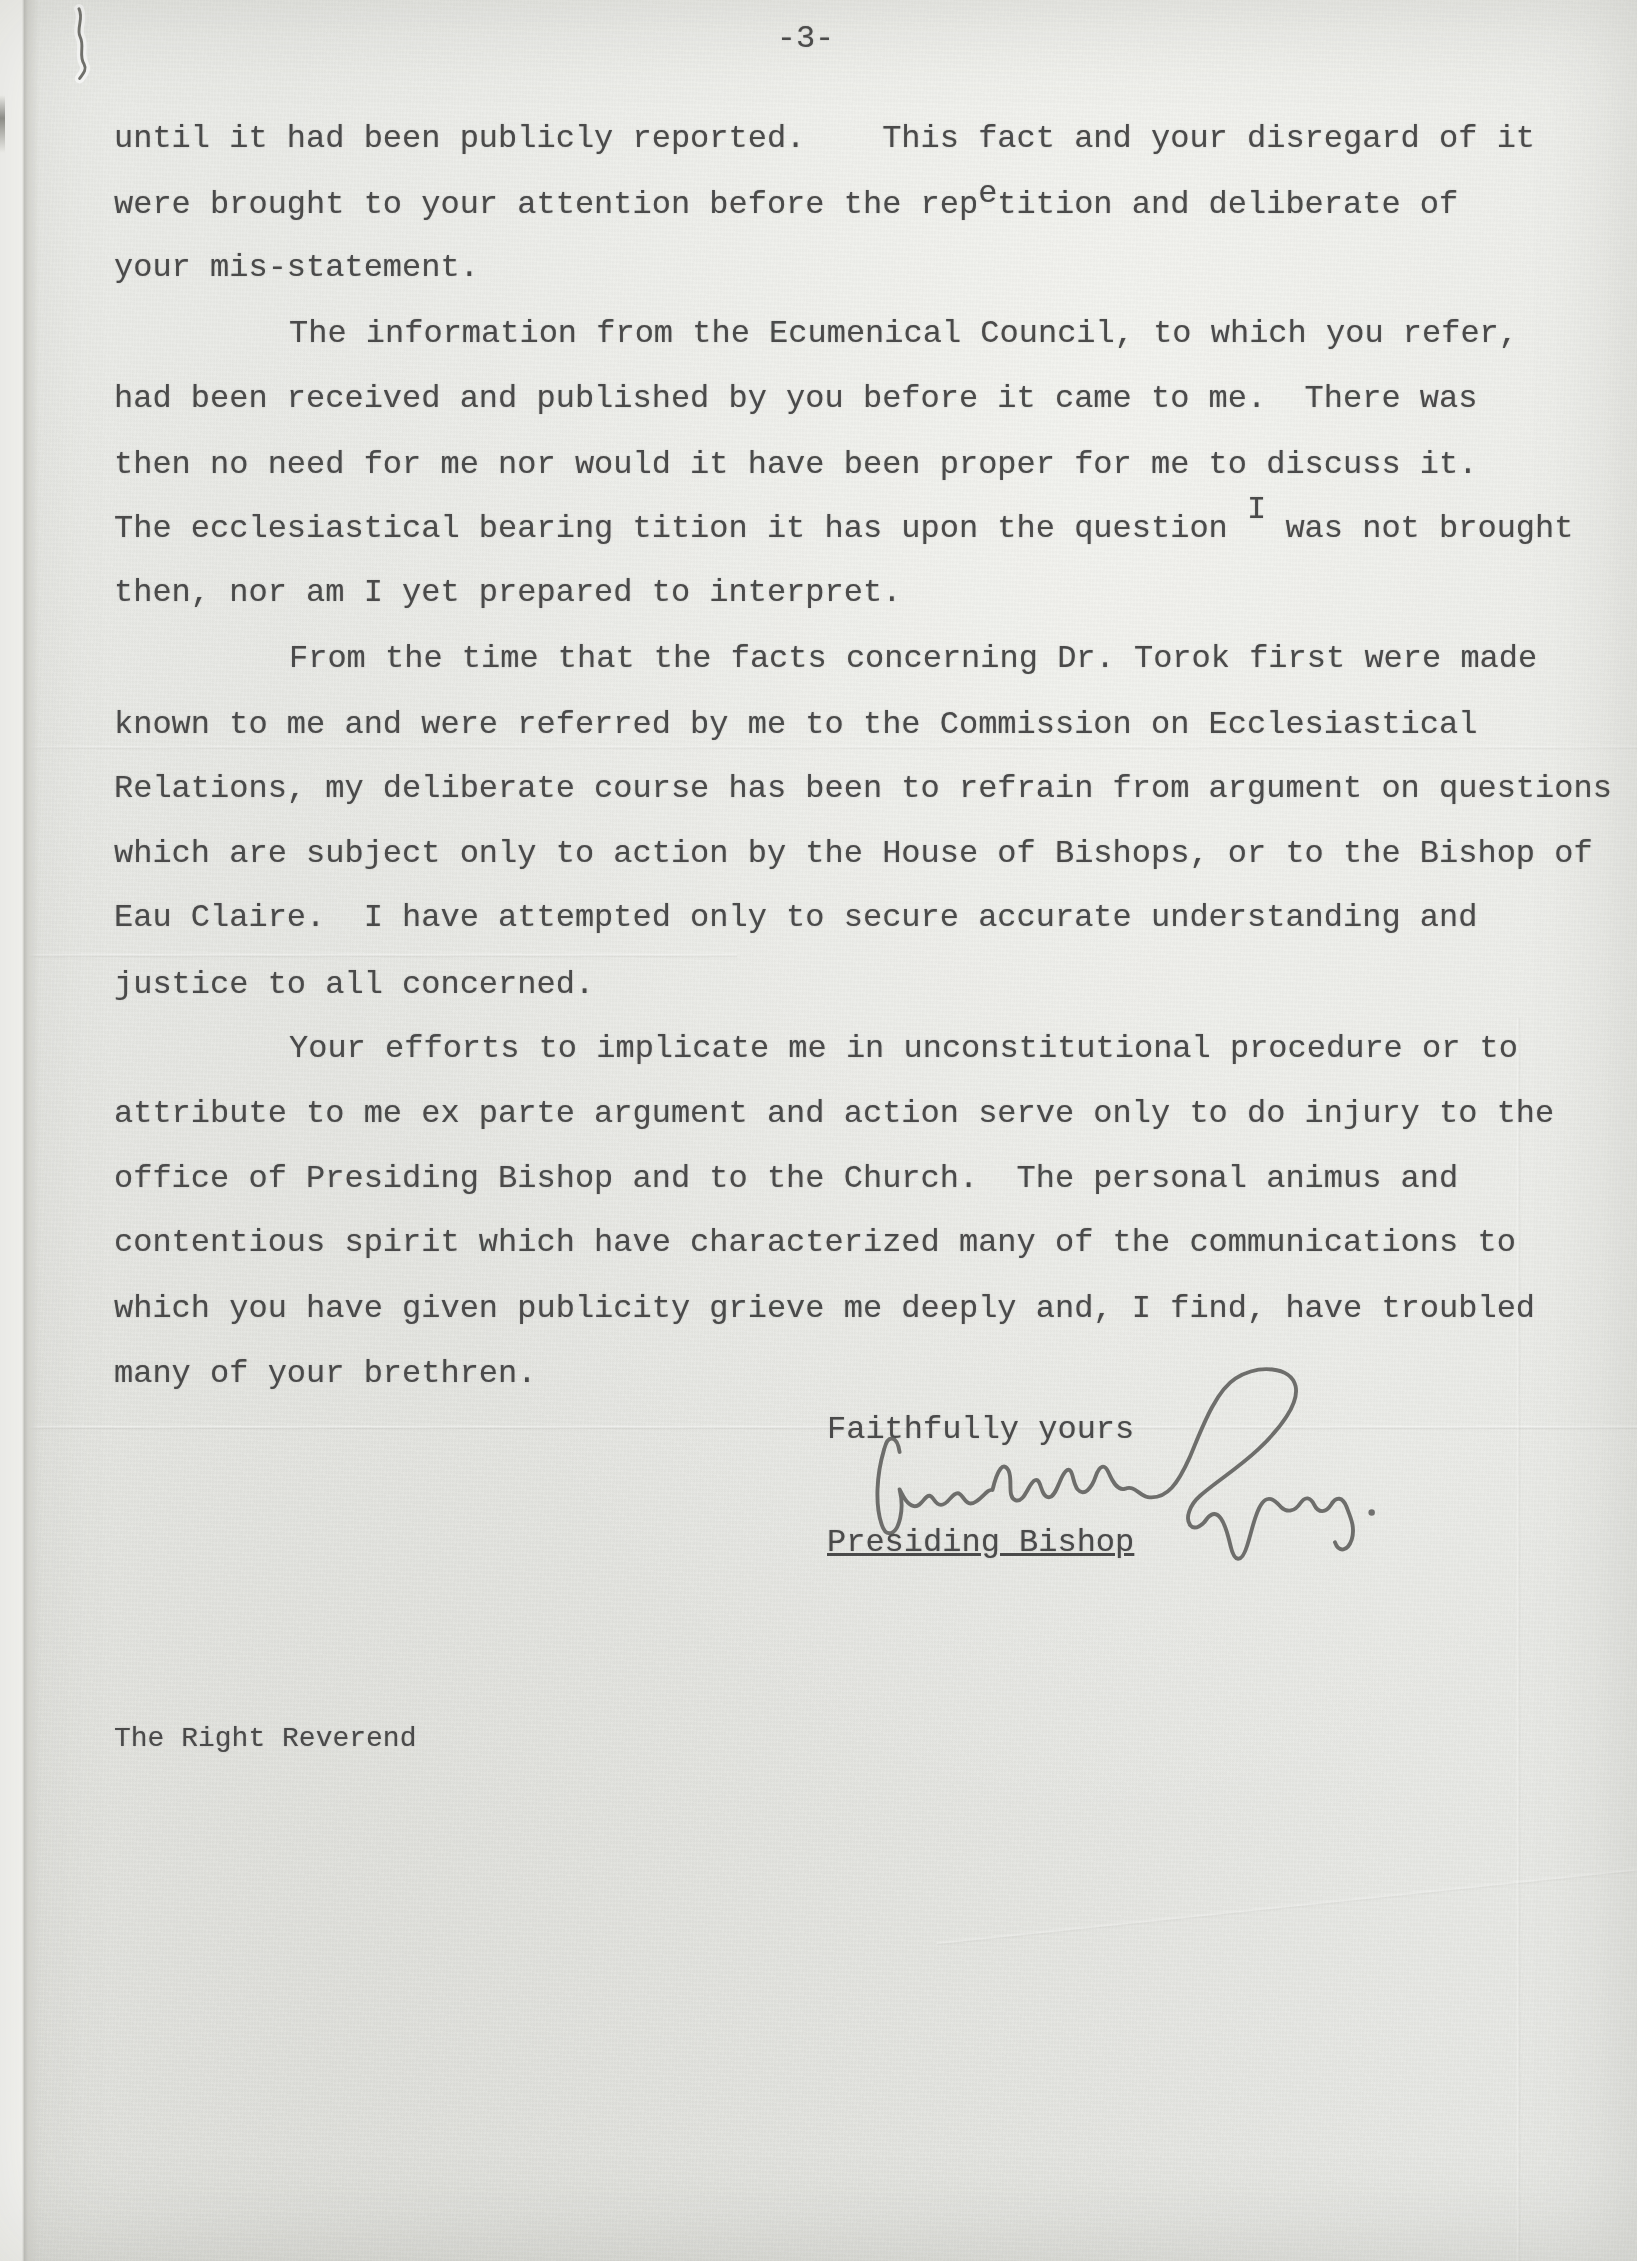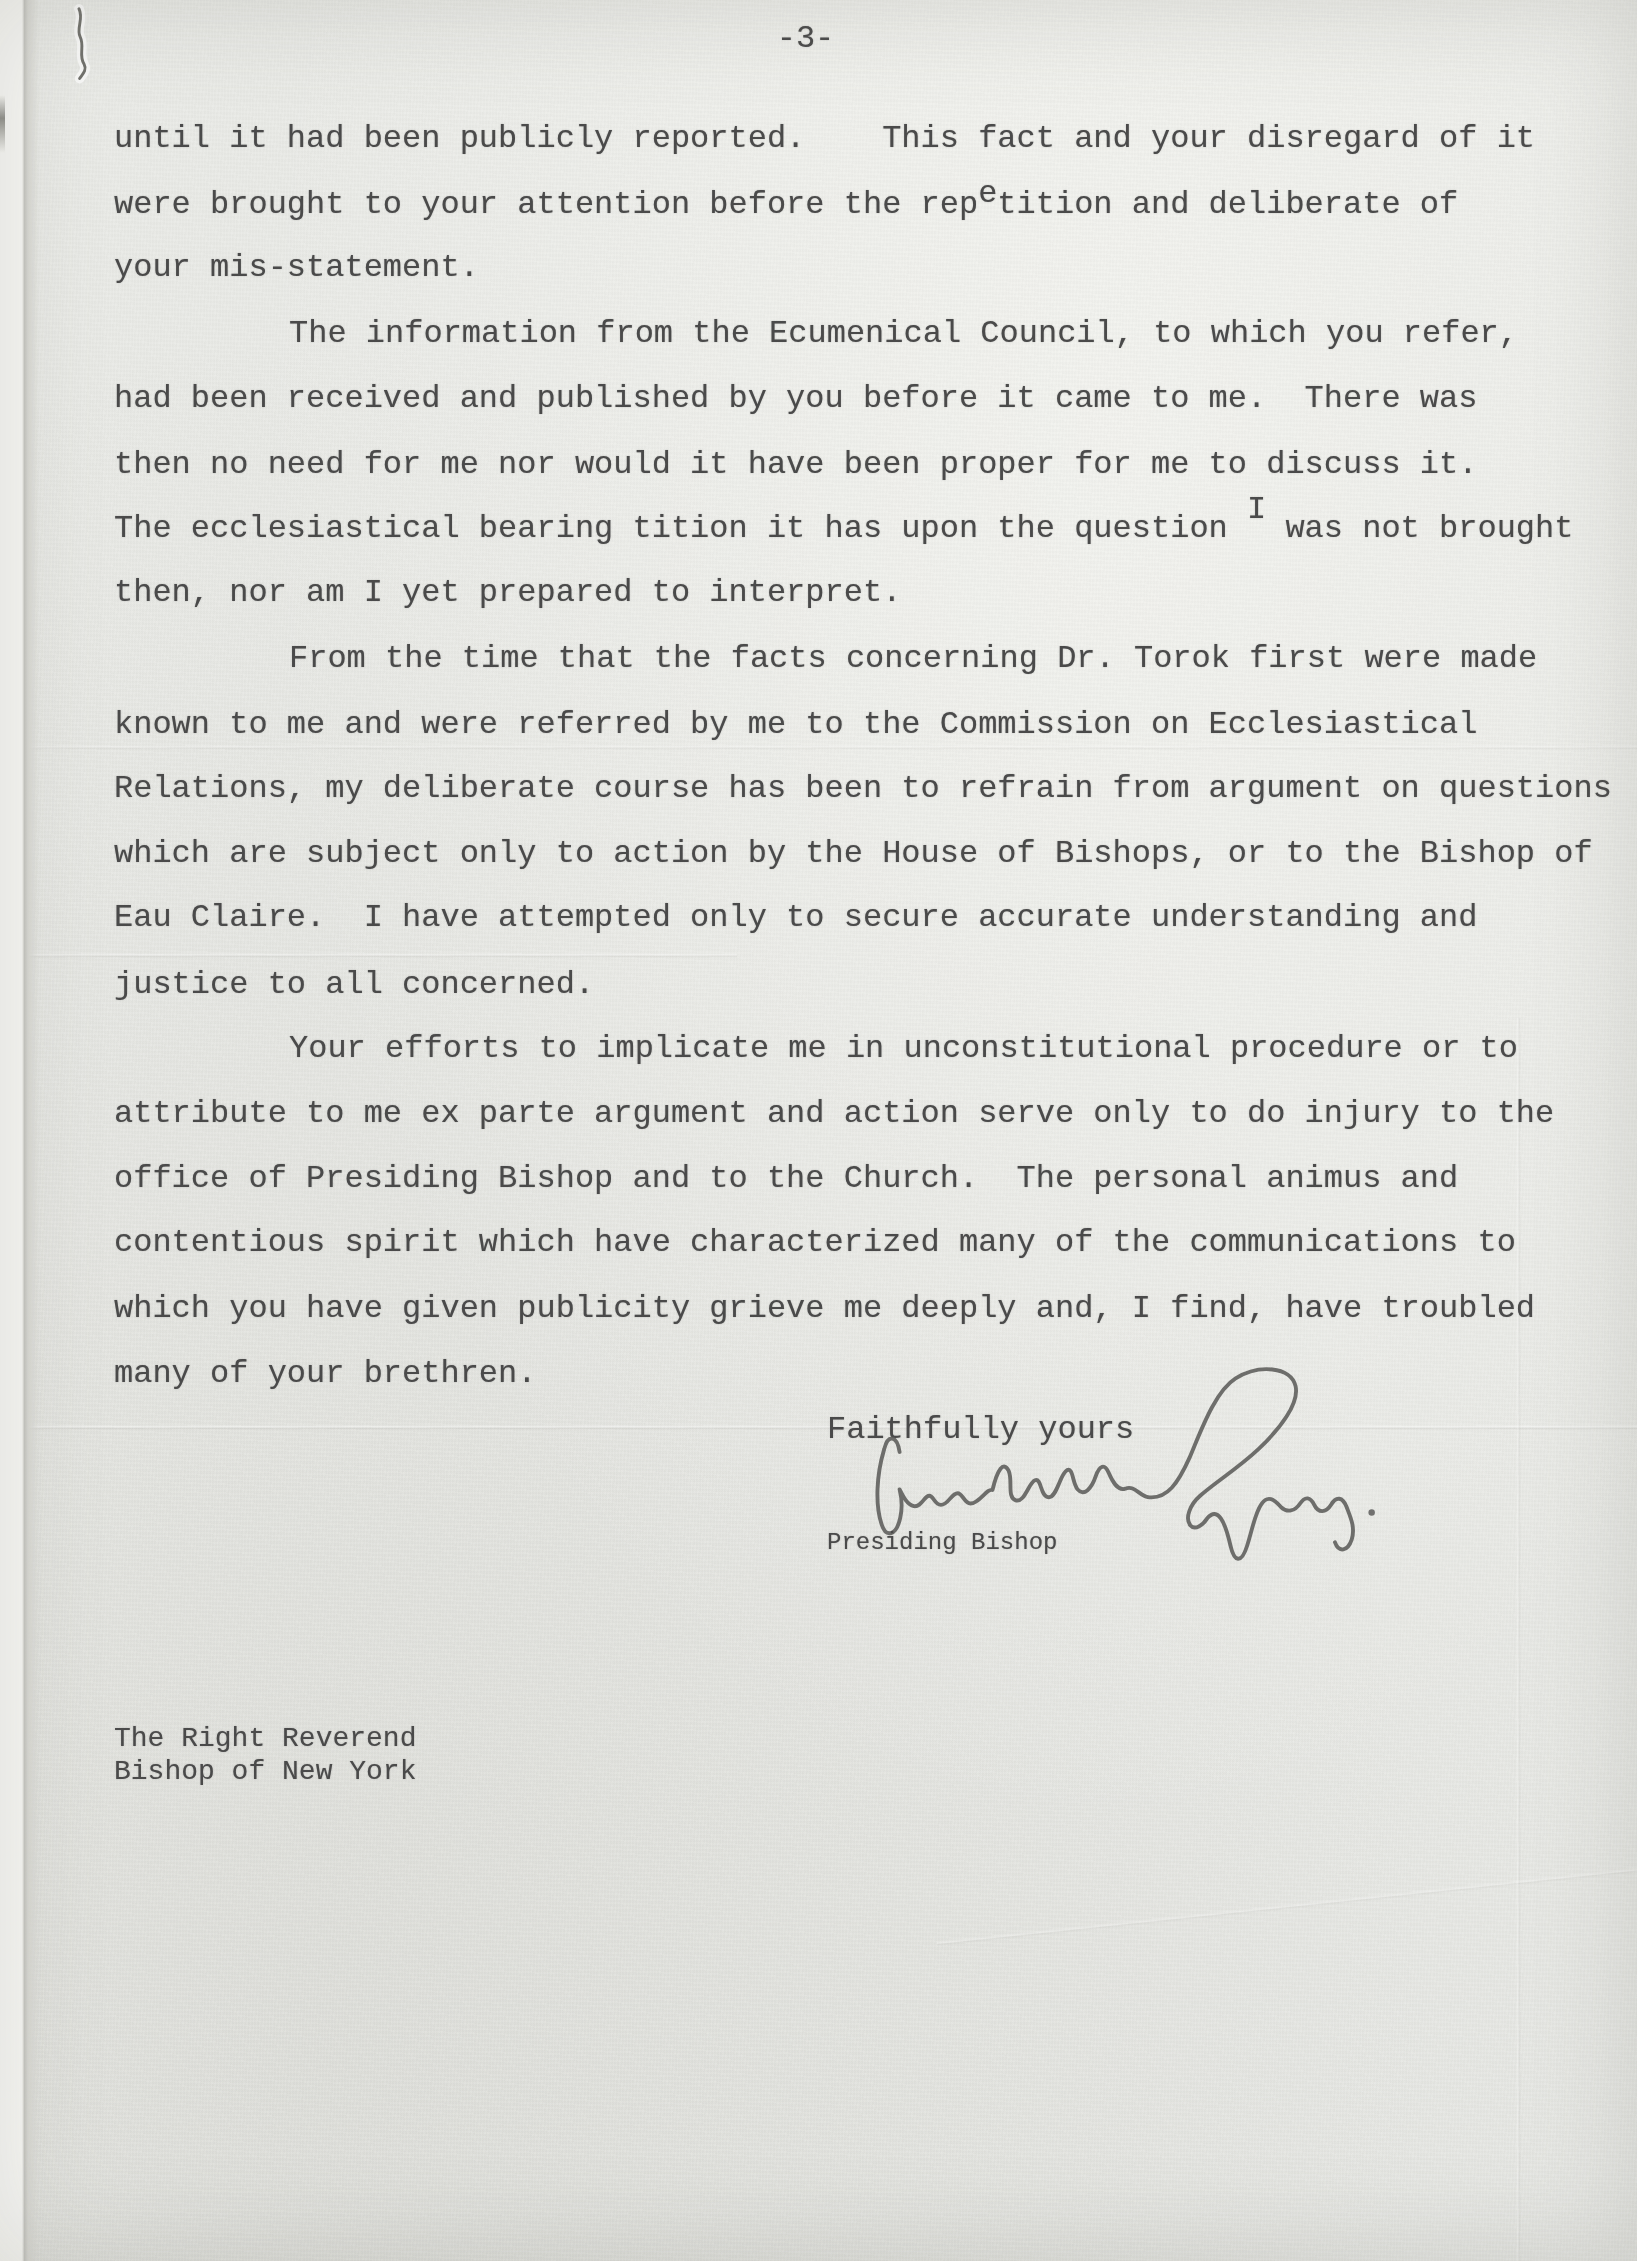--- a/index.html
+++ b/index.html
@@ -47,21 +47,21 @@
   .line:nth-child(4n+2){transform:translateY(1px);}
   .line:nth-child(5n+3){transform:translateY(-0.6px);}
   .raise-sm{position:relative;top:-11px;}
   .raise-lg{position:relative;top:-18.7px;}
   .valediction{
     position:absolute;left:827px;top:1410px;
     font-size:32px;line-height:39px;
   }
   .signer-title{
     position:absolute;left:827px;top:1523px;
-    font-size:24px;line-height:39px;
+    font-size:32px;line-height:39px;text-decoration:underline;
   }
   .addressee{
     position:absolute;left:114px;top:1722px;
     font-size:28px;line-height:33px;
   }
   .signature{position:absolute;left:799px;top:1341px;}
   .signature path{
     fill:none;stroke:#5c5c5a;stroke-width:6;
     stroke-linecap:round;stroke-linejoin:round;opacity:.88;
   }
@@ -183,18 +183,17 @@
       C 2073 2320, 2083 2322, 2089 2337
       C 2095 2353, 2103 2369, 2097 2388
       C 2091 2406, 2077 2409, 2071 2392"></path>
     <circle cx="2128" cy="2346" r="5" fill="#5c5c5a" opacity="0.85"></circle>
   </svg>
 
   <div class="signer-title typed">Presiding Bishop</div>
 
   <div class="addressee">
     <div class="typed">The Right Reverend</div>
-    <div class="typed">Bishop of New York</div>
   </div>
 
   <div class="vignette"></div>
 </div>
 
 
 </body></html>

